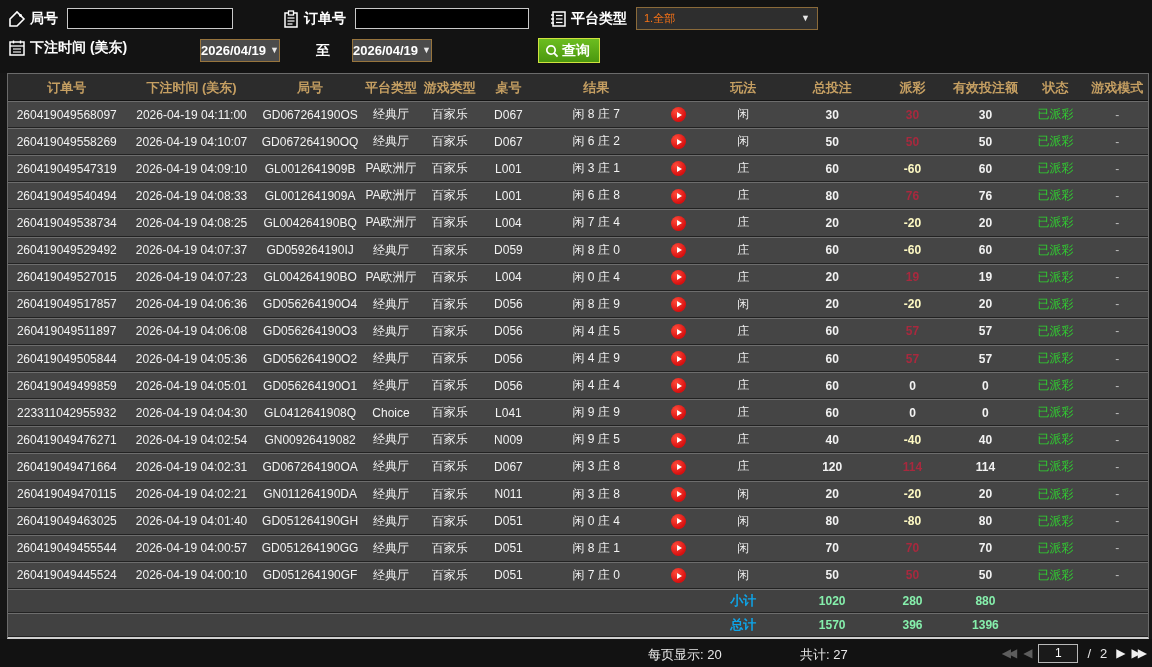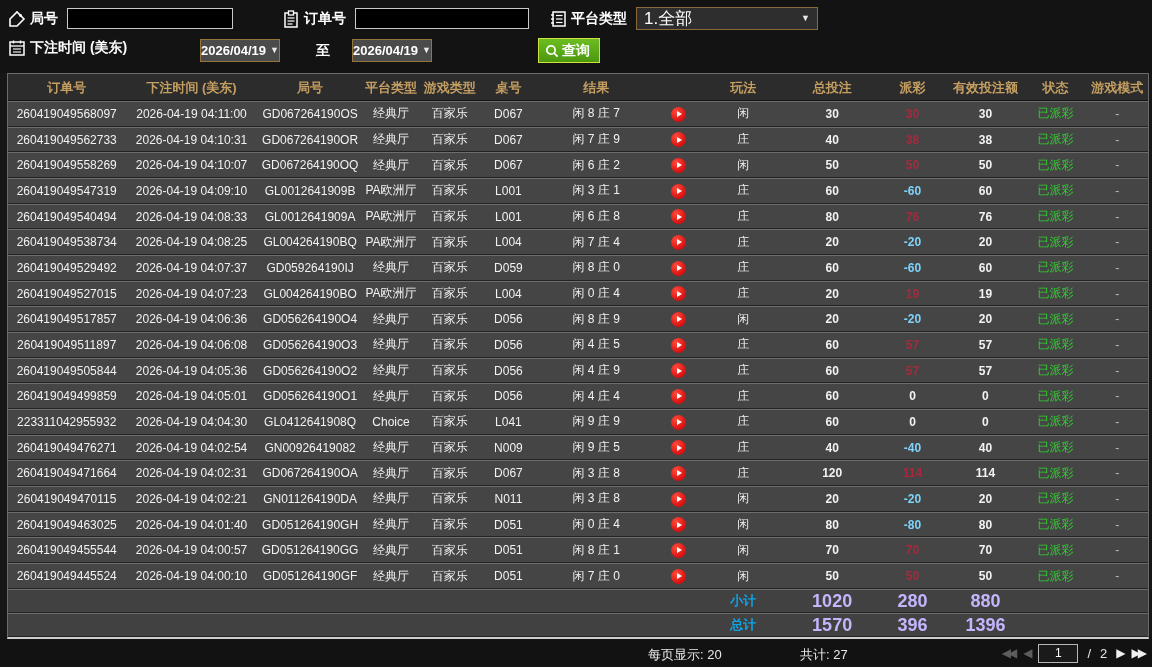--- a/index.html
+++ b/index.html
@@ -10,53 +10,53 @@
   
   .toolbar { position:absolute; top:0; left:0; width:100%; height:73px; background:#131313; }
   .tb-item { position:absolute; display:flex; align-items:center; gap:4px; }
   .tb-label { font-weight:bold; font-size:14px; color:#fff; white-space:nowrap; }
   .tb-icon { width:18px; height:18px; display:inline-block; }
   .tb-icon svg { width:18px; height:18px; display:block; }
   .text-input { background:#000; border:1px solid #c9c9c9; height:21px; color:#fff;
     font-size:12px; padding:0 5px; outline:none; }
   .dd-box { background:#2e2e2e; border:1px solid #8a6a3a; height:23px; display:flex;
     align-items:center; justify-content:space-between; padding:0 7px; cursor:pointer; }
-  .dd-box .dd-text { font-size:17px; color:#ffffff; }
+  .dd-box .dd-text { font-size:11px; color:#f97316; }
   .caret { font-size:9px; color:#e8e8e8; line-height:1; }
   .date-box { background:#4b4b4b; border:1px solid #97743d; height:23px; width:80px;
     display:flex; align-items:center; justify-content:center; gap:4px; cursor:pointer; }
   .date-box .dd-text { font-size:13px; font-weight:bold; color:#fff; }
   .query-btn { position:absolute; left:538px; top:38px; height:25px; padding:0 9px 0 6px;
     background:linear-gradient(#6cbd20,#4b980f); border:1px solid #cfe23e; color:#fff;
     font-weight:bold; font-size:14px; display:flex; align-items:center; gap:3px; cursor:pointer; }
   .query-btn svg { width:14px; height:14px; }
 
   
   .table-wrap { position:absolute; top:73px; left:7px; right:3px; bottom:28px;
     border:1px solid #6b6b6b; border-bottom:2px solid #cfcfcf; background:#434343; }
   table { width:100%; height:100%; border-collapse:collapse; table-layout:fixed; }
   thead th { background:#2c2c2c; color:#c59f62; font-size:13px; font-weight:bold;
     height:27px; text-align:center; box-shadow:inset 0 -1px 0 #141414; white-space:nowrap; overflow:hidden; }
   tbody td, tfoot td { font-size:12px; text-align:center; white-space:nowrap; overflow:hidden; height:24px; }
   tbody tr { background:#454545; box-shadow:inset 0 1px 0 #6d6d6d, inset 0 -1px 0 #222; }
   tfoot tr { background:#414141; box-shadow:inset 0 1px 0 #6d6d6d, inset 0 -1px 0 #222; }
   td.c-cn { font-size:12px; }
   td.payout-pos { color:#a8293e; font-weight:bold; }
-  td.payout-neg { color:#7dd3fc; font-weight:bold; }
+  td.payout-neg { color:#fef9c3; font-weight:bold; }
   td.payout-zero { color:#f2f2f2; font-weight:bold; }
   td.c-num { font-weight:bold; }
   td.status-paid { color:#30d030; }
   td.c-mode { color:#bdbdbd; }
   .play-btn { display:inline-block; width:15px; height:15px; border-radius:50%;
     background:radial-gradient(circle at 35% 30%, #ff4a3a, #d80f0f 70%);
     position:relative; cursor:pointer; vertical-align:middle; }
   .play-btn::after { content:""; position:absolute; left:6px; top:4.5px; width:0; height:0;
     border-left:5px solid #fff; border-top:3px solid transparent; border-bottom:3px solid transparent; }
   .totals-label { color:#0ea5e9; font-weight:bold; font-size:13px; }
-  .totals-val { color:#c4b5fd; font-weight:bold; font-size:18px; }
+  .totals-val { color:#86efac; font-weight:bold; font-size:12px; }
 
   
   .bottombar { position:absolute; left:0; bottom:0; width:100%; height:28px; background:#121212; }
   .bb-text { position:absolute; top:7px; font-size:13px; color:#e8e8e8; }
   .pager { position:absolute; right:8px; top:0; height:28px; display:flex; align-items:center; gap:9px; }
   .pg-arrow { font-size:12px; letter-spacing:-3px; cursor:pointer; user-select:none; }
   .pg-disabled { color:#5d5d5d; }
   .pg-enabled { color:#f0f0f0; }
   .pg-input { width:40px; height:19px; background:#1a1a1a; border:1px solid #b8b8b8;
     color:#fff; text-align:center; font-size:12px; outline:none; }
@@ -201,36 +201,20 @@
             <td class="c-cn">闲 8 庄 7</td>
             <td><span class="play-btn"></span></td>
             <td class="c-cn">闲</td>
             <td class="c-num">30</td>
             <td class="payout-pos">30</td>
             <td class="c-num">30</td>
             <td class="status-paid">已派彩</td>
             <td class="c-mode">-</td>
           </tr>
           <tr>
-            <td>260419049562733</td>
-            <td>2026-04-19 04:10:31</td>
-            <td>GD067264190OR</td>
-            <td class="c-cn">经典厅</td>
-            <td class="c-cn">百家乐</td>
-            <td>D067</td>
-            <td class="c-cn">闲 7 庄 9</td>
-            <td><span class="play-btn"></span></td>
-            <td class="c-cn">庄</td>
-            <td class="c-num">40</td>
-            <td class="payout-pos">38</td>
-            <td class="c-num">38</td>
-            <td class="status-paid">已派彩</td>
-            <td class="c-mode">-</td>
-          </tr>
-          <tr>
             <td>260419049558269</td>
             <td>2026-04-19 04:10:07</td>
             <td>GD067264190OQ</td>
             <td class="c-cn">经典厅</td>
             <td class="c-cn">百家乐</td>
             <td>D067</td>
             <td class="c-cn">闲 6 庄 2</td>
             <td><span class="play-btn"></span></td>
             <td class="c-cn">闲</td>
             <td class="c-num">50</td>

